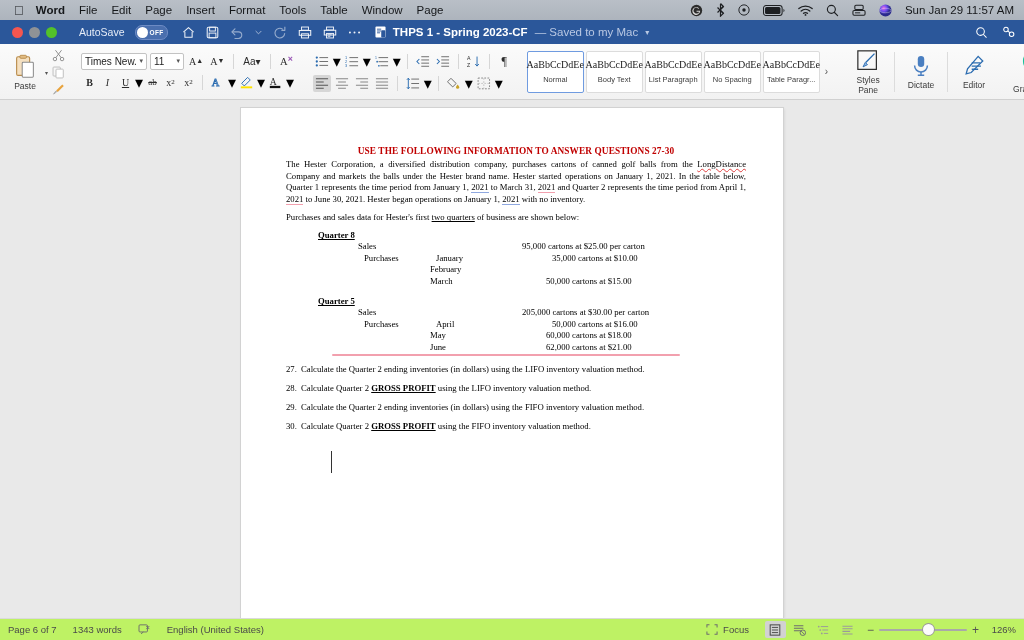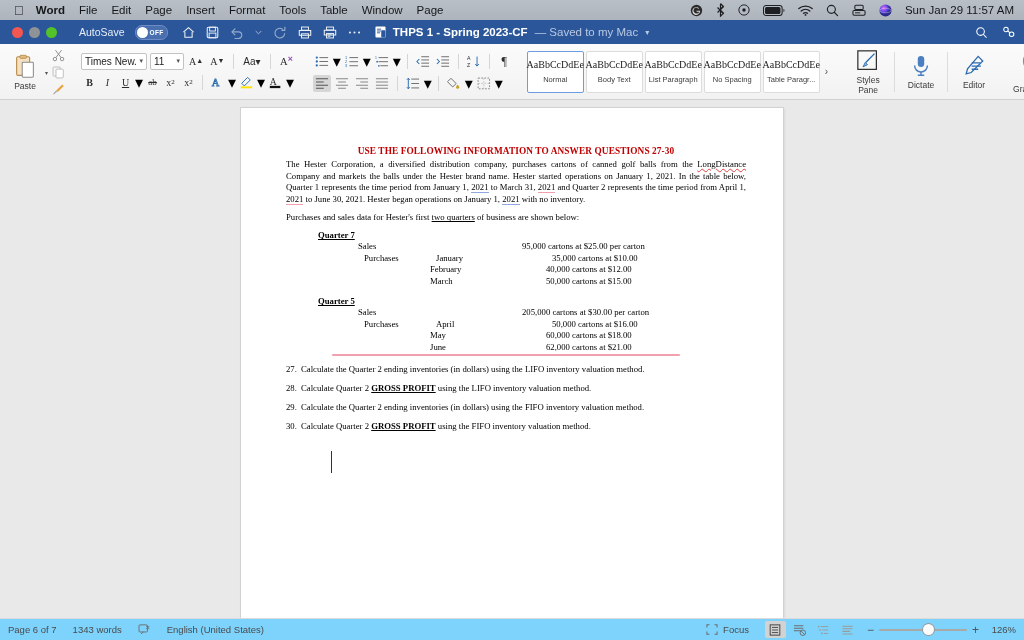--- a/index.html
+++ b/index.html
@@ -162,21 +162,21 @@
   .qitem{font-size:8.7px;line-height:11.6px;margin:0 0 7.5px 0;}
   .qnum{display:inline-block;width:15px;}
   .bolder{font-weight:bold;text-decoration:underline;}
   .caret-doc{
     position:absolute;left:45px;top:305px;width:1px;height:22px;background:#333;
   }
 
   
   .status{
     position:absolute;left:0;top:618px;width:1024px;height:22px;
-    background:#7dd3fc;border-top:1px solid #dadada;
+    background:#bef264;border-top:1px solid #dadada;
     display:flex;align-items:center;font-size:9.5px;color:#4a4a4a;
     box-sizing:border-box;padding:0 8px;
   }
   .status .st{margin-right:16px;white-space:nowrap;}
   .status .spacer{flex:1;}
   .viewbtn{width:21px;height:17px;display:flex;align-items:center;justify-content:center;border-radius:2px;margin-right:3px;}
   .viewbtn.on{background:#d2d2d2;}
   .zoomwrap{display:flex;align-items:center;gap:5px;margin-left:6px;}
   .track{width:88px;height:2px;background:#a9a9a9;position:relative;border-radius:1px;}
   .thumb{position:absolute;left:44px;top:-4.5px;width:11px;height:11px;border-radius:50%;background:#fcfcfc;box-shadow:0 0 0 1px #9a9a9a;}
@@ -649,35 +649,34 @@
     <div class="page">
       <div class="docbody">
 
         <div class="heading">USE THE FOLLOWING INFORMATION TO ANSWER QUESTIONS 27-30</div>
 
         <p class="para"><span>The Hester Corporation, a diversified distribution company, purchases cartons of canned golf balls from the </span><span class="sq">LongDistance</span><span> Company and markets the balls under the Hester brand name. Hester started operations on January 1, 2021. In the table below, Quarter 1 represents the time period from January 1, </span><span class="u-blue">2021</span><span> to March 31, </span><span class="u-pink">2021</span><span> and Quarter 2 represents the time period from April 1, </span><span class="u-pink">2021</span><span> to June 30, 2021. Hester began operations on January 1, </span><span class="u-blue">2021</span><span> with no inventory.</span></p>
 
         <p class="para2"><span>Purchases and sales data for Hester's first </span><span class="u-plain">two quarters</span><span> of business are shown below:</span></p>
 
         <div class="qblock" style="margin-bottom:9px">
-          <div class="qtitle">Quarter 7</div>
+          <div class="qtitle">Quarter 8</div>
           <div class="trow">
             <span class="c1">Sales</span>
             <span class="c2"></span>
             <span class="c3">95,000 cartons at $25.00 per carton</span>
           </div>
           <div class="trow">
             <span class="c1 ind">Purchases</span>
             <span class="c2">January</span>
             <span class="c3" style="padding-left:24px"><span>35,000 cartons at $10.00</span></span>
           </div>
           <div class="trow">
             <span class="c1"></span>
             <span class="c2">February</span>
-            <span class="c3" style="padding-left:24px"><span>40,000 cartons at $12.00</span></span>
           </div>
           <div class="trow">
             <span class="c1"></span>
             <span class="c2">March</span>
             <span class="c3" style="padding-left:24px"><span>50,000 cartons at $15.00</span></span>
           </div>
         </div>
 
         <div class="qblock" style="margin-bottom:11px">
           <div class="qtitle">Quarter 5</div>

